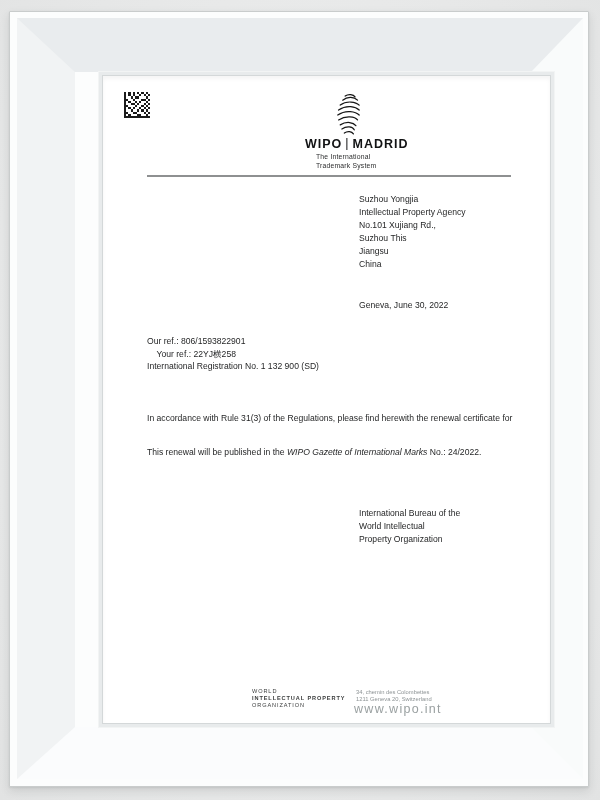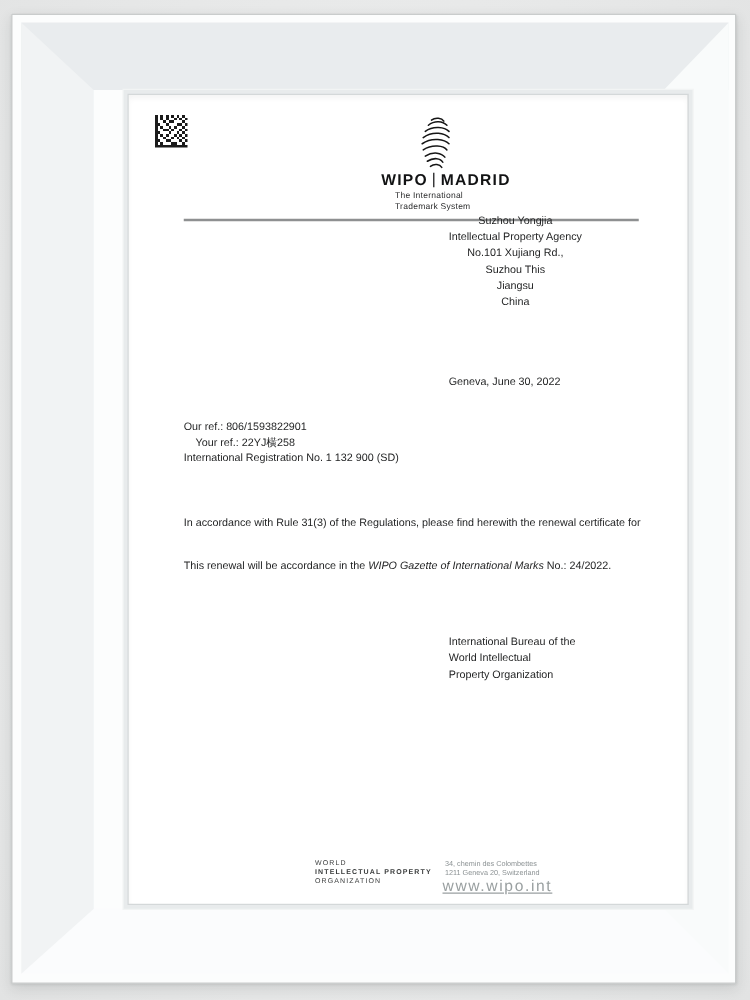--- a/index.html
+++ b/index.html
@@ -31,32 +31,32 @@
     box-shadow:inset 0 3px 4px rgba(0,0,0,.045);
   }
   .abs{position:absolute;}
   .txt{color:#1f2021;font-size:8.6px;line-height:13px;white-space:nowrap;}
   .datamatrix{left:21px;top:16px;width:26px;height:26px;}
   .swirl{left:229px;top:16px;width:28px;height:46px;}
   .wordmark{left:202px;top:61px;font-size:12.5px;font-weight:700;letter-spacing:1px;color:#121314;white-space:nowrap;}
   .wordmark .sep{font-weight:400;padding:0 3px;position:relative;top:-1px;color:#121314;}
   .tagline{left:213px;top:77px;font-size:6.8px;line-height:8.6px;color:#2c2d2e;letter-spacing:.2px;}
   .rule{left:44px;top:99px;width:364px;height:1.5px;background:#8e9091;}
-  .recipient{left:256px;top:94px;text-align:center;}
+  .recipient{left:256px;top:117px;}
   .dateline{left:256px;top:223px;}
   .refs{left:44px;top:259px;text-align:center;}
   .regline{left:44px;top:284px;}
   .para1{left:44px;top:336px;line-height:12.5px;}
   .para2{left:44px;top:370px;}
   .para2 .it{font-style:italic;}
   .signature{left:256px;top:431px;font-weight:400;}
   .footer-org{left:149px;top:612px;font-size:5.6px;line-height:7.2px;letter-spacing:.9px;color:#3a3c3c;white-space:nowrap;}
   .footer-org div:nth-child(2){font-weight:700;}
   .footer-addr{left:253px;top:613px;font-size:5.8px;line-height:7.2px;color:#8d9395;white-space:nowrap;}
-  .website{left:251px;top:626px;font-size:12.5px;letter-spacing:1.3px;color:#9aa0a1;white-space:nowrap;text-decoration:underline;}
+  .website{left:251px;top:626px;font-size:12.5px;letter-spacing:1.3px;color:#9aa0a1;white-space:nowrap;}
 </style>
 </head>
 <body>
 
 <div class="frame">
   <div class="bevel"></div>
 </div>
 
 <div class="paper">
 
@@ -116,21 +116,21 @@
     <div>Your ref.: 22YJ横258</div>
   </div>
 
   <div class="abs txt regline">International Registration No. 1 132 900 (SD)</div>
 
   <div class="abs txt para1">
       <div>In accordance with Rule 31(3) of the Regulations, please find herewith the renewal certificate for</div>
     </div>
 
   <div class="abs txt para2">
-    <span>This renewal will be accordance in the </span><span class="it">WIPO Gazette of International Marks</span><span> No.: 24/2022.</span>
+    <span>This renewal will be published in the </span><span class="it">WIPO Gazette of International Marks</span><span> No.: 24/2022.</span>
   </div>
 
   <div class="abs txt signature">
       <div>International Bureau of the</div>
       <div>World Intellectual</div>
       <div>Property Organization</div>
     </div>
 
   <div class="abs footer-org">
       <div>WORLD</div>

